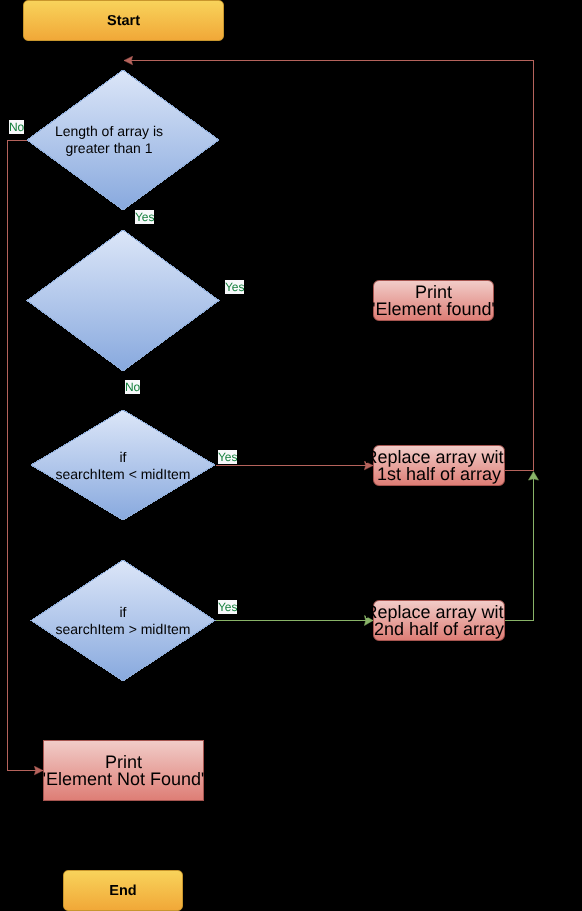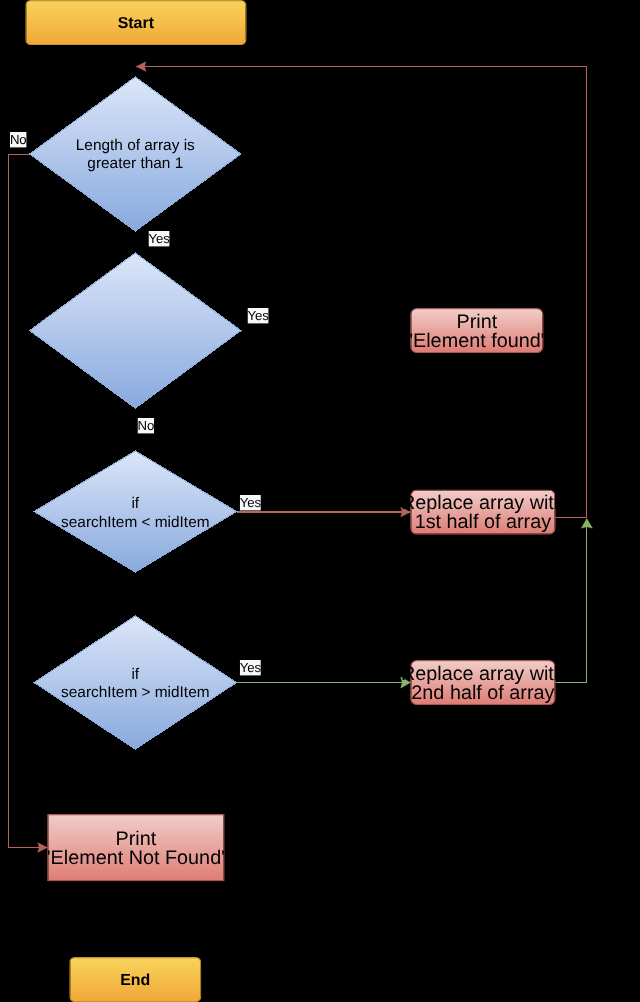--- a/index.html
+++ b/index.html
@@ -15,21 +15,21 @@
         text-align:center;color:#000;}
   .term{border-radius:5px;border:1px solid #C8962D;
         background:linear-gradient(180deg,#F8D35B 0%,#F1A838 100%);
         font-weight:bold;font-size:14.5px;}
   .proc{border-radius:6px;border:1px solid #A65550;
         background:linear-gradient(180deg,#F1CCC8 0%,#DE7E76 100%);
         font-size:18px;line-height:17px;}
   .proc.sharp{border-radius:0;}
   .dlabel{position:absolute;color:#000;font-size:14px;line-height:16.5px;text-align:center;
           white-space:pre;pointer-events:none;}
-  .elabel{position:absolute;background:#F7F8FA;color:#000000;font-size:12px;line-height:14px;
+  .elabel{position:absolute;background:#F7F8FA;color:#15803d;font-size:12px;line-height:14px;
           white-space:nowrap;letter-spacing:-0.1px;}
 </style>
 </head>
 <body>
 
 <div id="canvas">
 
   <svg class="layer">
     <defs>
       <linearGradient id="gDec" x1="0" y1="0" x2="0" y2="1">
@@ -77,21 +77,21 @@
   </div>
   <div class="node proc" style="left:373px;top:600px;width:132px;height:41px;">
     <span style="white-space:pre">Replace array with
 2nd half of array</span>
   </div>
   <div class="node proc sharp" style="left:43px;top:740px;width:161px;height:61px;">
     <span style="white-space:pre">Print
 "Element Not Found"</span>
   </div>
 
-  <div class="dlabel" style="left:23px;top:123px;width:200px;">Length of array is
+  <div class="dlabel" style="left:9px;top:123px;width:200px;">Length of array is
 greater than 1</div>
   <div class="dlabel" style="left:23px;top:449px;width:200px;">if
 searchItem &lt; midItem</div>
   <div class="dlabel" style="left:23px;top:604px;width:200px;">if
 searchItem &gt; midItem</div>
 
   <div class="elabel" style="left:9px;top:120px;">No</div>
   <div class="elabel" style="left:135px;top:210px;">Yes</div>
   <div class="elabel" style="left:225px;top:280px;">Yes</div>
   <div class="elabel" style="left:125px;top:380px;">No</div>

